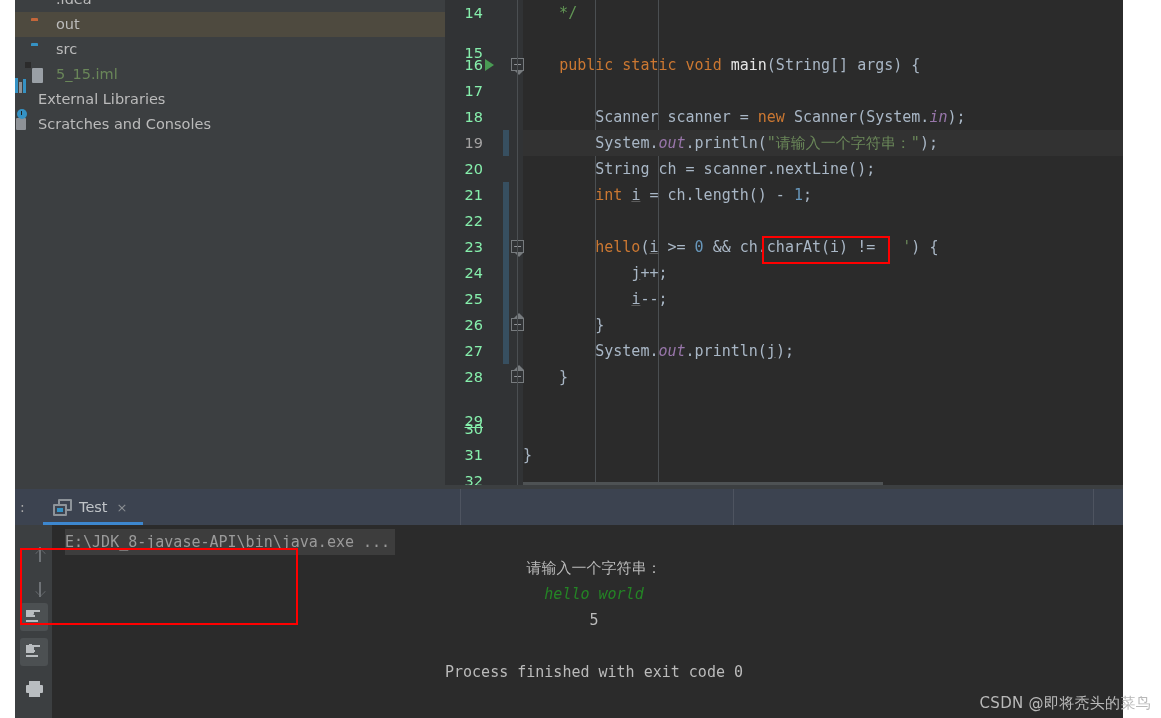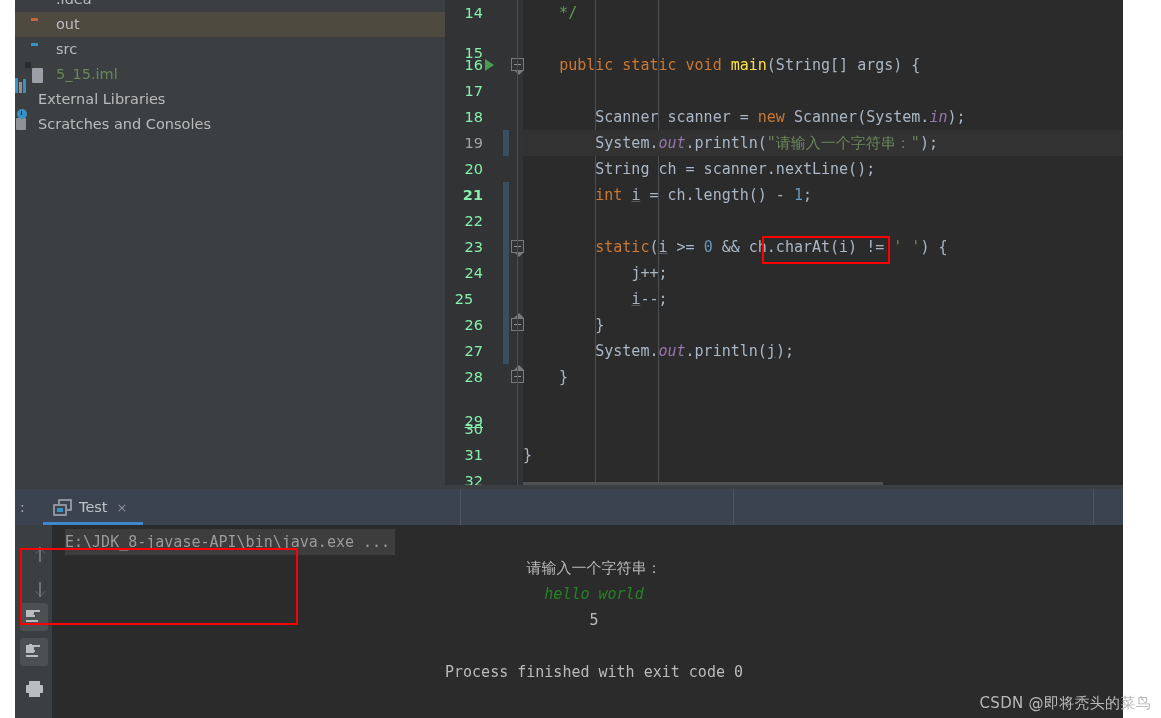--- a/index.html
+++ b/index.html
@@ -230,51 +230,51 @@
     <div id="gutter">
         <div class="change-bar" style="top: 130px; height: 26px;"></div>
         <div class="change-bar" style="top: 182px; height: 182px;"></div>
         <div class="gline" style="top: 0px;">14</div>
         <div class="gline" style="top: 40px;">15</div>
         <div class="gline" style="top: 52px;">16</div>
         <div class="gline" style="top: 78px;">17</div>
         <div class="gline" style="top: 104px;">18</div>
         <div class="gline cur" style="top: 130px;">19</div>
         <div class="gline" style="top: 156px;">20</div>
-        <div class="gline" style="top: 182px; font-weight: bold;">21</div>
+        <div class="gline" style="top: 182px;">21</div>
         <div class="gline" style="top: 208px;">22</div>
         <div class="gline" style="top: 234px;">23</div>
         <div class="gline" style="top: 260px;">24</div>
-        <div class="gline" style="top: 286px; text-align: center;">25</div>
+        <div class="gline" style="top: 286px;">25</div>
         <div class="gline" style="top: 312px;">26</div>
         <div class="gline" style="top: 338px;">27</div>
         <div class="gline" style="top: 364px;">28</div>
         <div class="gline" style="top: 408px; text-decoration: underline;">29</div>
         <div class="gline" style="top: 416px;">30</div>
         <div class="gline" style="top: 442px;">31</div>
         <div class="gline" style="top: 468px;">32</div>
         <div class="run-arrow" style="left: 40px; top: 59px;"></div>
         <div class="fold-mark down" style="left: 66px; top: 58px;">−</div>
         <div class="fold-mark down" style="left: 66px; top: 240px;">−</div>
         <div class="fold-mark up" style="left: 66px; top: 318px;">−</div>
         <div class="fold-mark up" style="left: 66px; top: 370px;">−</div>
         <div class="vguide" style="left: 72px; top: 0px; height: 485px;"></div>
       </div>
     <div id="codearea">
         <div class="vguide" style="left: 135px; top: 0px; height: 485px;"></div>
         <div class="vguide" style="left: 72px; top: 0px; height: 485px;"></div>
         <div class="cline" style="top: 0px;"><span class="cmt">    */</span></div>
         <div class="cline" style="top: 26px;">&nbsp;</div>
-        <div class="cline" style="top: 52px;"><span>    </span><span class="kw">public static void </span><span style="color: #fde047;">main</span><span>(String[] args) {</span></div>
+        <div class="cline" style="top: 52px;"><span>    </span><span class="kw">public static void </span><span style="color: #e5e5e5;">main</span><span>(String[] args) {</span></div>
         <div class="cline" style="top: 78px;">&nbsp;</div>
         <div class="cline" style="top: 104px;"><span>        Scanner scanner = </span><span class="kw">new </span><span>Scanner(System.</span><span class="fld">in</span><span>);</span></div>
         <div class="cline hl" style="top: 130px;"><span>        System.</span><span class="fld">out</span><span>.println(</span><span class="str">"请输入一个字符串："</span><span>);</span></div>
         <div class="cline" style="top: 156px;"><span>        String ch = scanner.nextLine();</span></div>
         <div class="cline" style="top: 182px;"><span>        </span><span class="kw">int </span><span class="id-u">i</span><span> = ch.length() - </span><span class="num">1</span><span>;</span></div>
-        <div class="cline" style="top: 234px;"><span>        </span><span class="kw">static</span><span>(</span><span class="id-u">i</span><span> &gt;= </span><span class="num">0</span><span> &amp;&amp; ch.charAt(i) != </span><span class="str">' '</span><span>) {</span></div>
+        <div class="cline" style="top: 234px;"><span>        </span><span class="kw">hello</span><span>(</span><span class="id-u">i</span><span> &gt;= </span><span class="num">0</span><span> &amp;&amp; ch.charAt(i) != </span><span class="str">' '</span><span>) {</span></div>
         <div class="cline" style="top: 260px;"><span>            </span><span class="id-u">j</span><span>++;</span></div>
         <div class="cline" style="top: 286px;"><span>            </span><span class="id-u">i</span><span>--;</span></div>
         <div class="cline" style="top: 312px;"><span>        }</span></div>
         <div class="cline" style="top: 338px;"><span>        System.</span><span class="fld">out</span><span>.println(</span><span class="id-u">j</span><span>);</span></div>
         <div class="cline" style="top: 364px;"><span>    }</span></div>
         <div class="cline" style="top: 390px;">&nbsp;</div>
         <div class="cline" style="top: 416px;">&nbsp;</div>
         <div class="cline" style="top: 442px;"><span>}</span></div>
         <div class="cline" style="top: 468px;">&nbsp;</div>
       </div>

